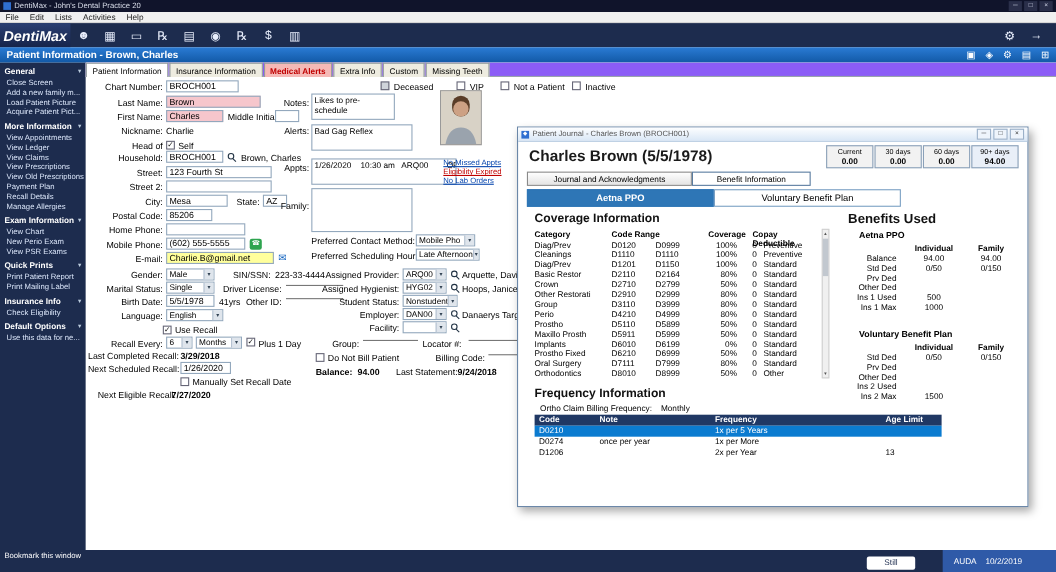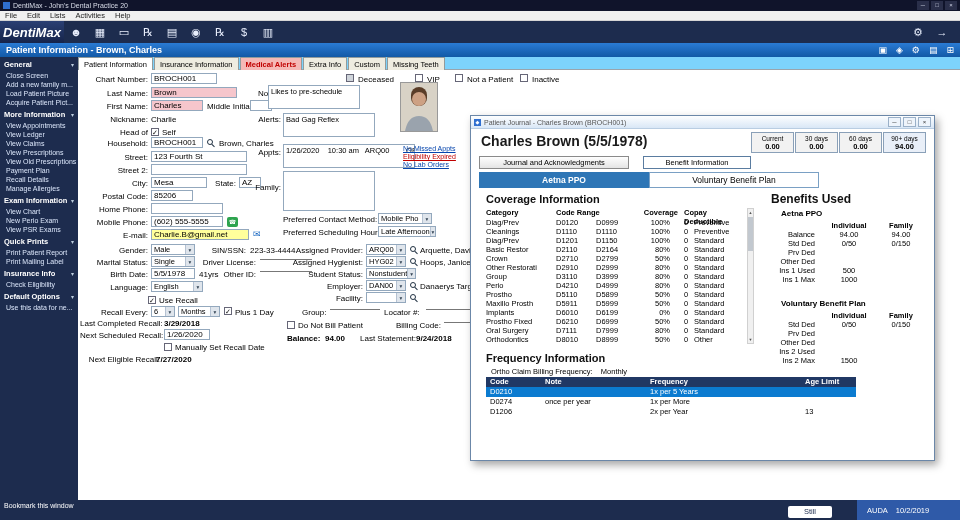--- a/index.html
+++ b/index.html
@@ -19,21 +19,21 @@
 #bluebar{position:absolute;left:0;top:43px;width:960px;height:14px;background:linear-gradient(#2a7bd4,#1259a6);color:#fff;display:flex;align-items:center;padding:0 6px}
 #bluebar .title{font-weight:bold;font-size:9px}
 #bluebar .hicons{margin-left:auto;display:flex;gap:9px;font-size:9px}
 
 #sidebar{position:absolute;left:0;top:57px;width:78px;height:443px;background:#1d2c4e;color:#eef2fb;overflow:hidden}
 .sb-head{display:flex;align-items:center;font-weight:bold;font-size:7.5px;padding:3px 4px 2px 4px;color:#fff;cursor:pointer;white-space:nowrap}
 .sb-head .chev{margin-left:auto;font-size:6px;color:#bcd}
 .sb-item{font-size:7px;padding:1px 2px 1px 6px;color:#dbe6fa;cursor:pointer;white-space:nowrap;overflow:hidden}
 
 #main{position:absolute;left:78px;top:57px;width:882px;height:443px;background:#fff}
-#tabbar{position:absolute;left:0;top:0;height:13px;display:flex;border-bottom:1px solid #9aa4ac;width:882px;background:#7dd3fc}
+#tabbar{position:absolute;left:0;top:0;height:13px;display:flex;border-bottom:1px solid #9aa4ac;width:882px;background:#8b5cf6}
 .tab{border:1px solid #919b9c;border-bottom:none;background:#eeece0;height:13px;padding:0 5px;font-size:7.5px;display:flex;align-items:center;cursor:pointer;margin-right:1px;white-space:nowrap}
 .tab.active{background:#fff}
 .tab.alert{color:#c00000;background:#f5b9b6;font-weight:bold}
 .lbl{position:absolute;font-size:8px;white-space:nowrap;text-align:right}
 .lbl.l{text-align:left}
 .inp{position:absolute;height:11px;border:1px solid #93a8bd;background:#fff;font-size:8px;line-height:9px;padding:0 2px;white-space:nowrap;overflow:hidden}
 .pink{background:#f6c6cc}
 .yellow{background:#ffff9c}
 .uline{position:absolute;border-bottom:1px solid #777;height:10px;font-size:8px}
 .dd{position:absolute;height:11px;border:1px solid #93a8bd;background:#fff;font-size:7.5px;display:flex;align-items:center;padding-left:2px;cursor:pointer;white-space:nowrap}
@@ -55,21 +55,21 @@
 .j-titlebar{height:13px;background:linear-gradient(#fdfeff,#d9e7f6);border-bottom:1px solid #b9cde2;display:flex;align-items:center;padding:0 3px;font-size:7px;color:#555}
 .j-titlebar .jico{width:7px;height:7px;background:#2f6fd0;color:#fff;font-size:5px;line-height:7px;text-align:center;margin-right:3px}
 .j-titlebar .jbtns{margin-left:auto;display:flex;gap:2px}
 .j-titlebar .jb{width:13px;height:10px;border:1px solid #9ab0c8;background:#eef4fb;font-size:6px;line-height:9px;text-align:center;color:#333;cursor:pointer}
 .j-name{position:absolute;left:10px;top:17px;font-size:14px;font-weight:bold;color:#1a1a1a}
 .aging{position:absolute;right:8px;top:16px;display:flex;gap:1px}
 .age-btn{width:43px;height:21px;border:1px solid #8aa0b8;background:#f2f2f2;cursor:pointer}
 .age-btn:last-child{background:#e9eff8}
 .age-l{font-size:6.5px;text-align:center;margin-top:2px}
 .age-v{font-size:7.5px;font-weight:bold;text-align:center}
-.j-tabs{position:absolute;left:8px;top:40px;display:flex;gap:14px}
+.j-tabs{position:absolute;left:8px;top:40px;display:flex;gap:0}
 .jtab{border:1px solid #8a8a8a;background:linear-gradient(#fefefe,#e4e4e4);height:13px;display:flex;align-items:center;justify-content:center;font-size:7.5px;padding:0 6px;cursor:pointer}
 .jtab.active{background:#fff;border-color:#5a7ca0}
 .j-plantabs{position:absolute;left:8px;top:56px;display:flex}
 .ptab{width:170px;height:16px;display:flex;align-items:center;justify-content:center;font-size:8.5px;cursor:pointer}
 .ptab.sel{background:#2e76b6;color:#fff;font-weight:bold;border:1px solid #2e76b6}
 .ptab.unsel{background:#fff;color:#000;border:1px solid #7aa0c4}
 .sec-title{position:absolute;font-size:11px;font-weight:bold;color:#111}
 .cov-head{position:absolute;left:15px;top:92px;display:grid;grid-template-columns:70px 80px 42px 68px;font-size:7.5px;font-weight:bold}
 .cov-rows{position:absolute;left:15px;top:102px;width:260px}
 .cov-row{display:grid;grid-template-columns:70px 40px 40px 42px 16px 52px;height:9px;line-height:9px;font-size:7.5px;cursor:default}
@@ -307,21 +307,21 @@
     <span class="lbl" style="left:2px;top:262px;width:80px">Last Completed Recall:</span>
     <span class="txt bold" style="left:86px;top:262px">3/29/2018</span>
     <span class="lbl" style="left:2px;top:274px;width:80px">Next Scheduled Recall:</span>
     <span class="inp" style="left:86px;top:272px;width:46px">1/26/2020</span>
     <span class="cb" style="left:86px;top:286px"></span>
     <span class="lbl l" style="left:97px;top:286px">Manually Set Recall Date</span>
     <span class="lbl" style="left:2px;top:298px;width:80px">Next Eligible Recall:</span>
     <span class="txt bold" style="left:78px;top:298px">7/27/2020</span>
 
     <span class="lbl" style="left:150px;top:32px;width:53px">Notes:</span>
-    <span class="boxf" style="left:190px;top:28px;width:92px;height:24px">Likes to pre-schedule</span>
+    <span class="boxf" style="left:205px;top:28px;width:76px;height:24px">Likes to pre-schedule</span>
     <span class="lbl" style="left:150px;top:58px;width:53px">Alerts:</span>
     <span class="boxf" style="left:205px;top:56px;width:92px;height:24px">Bad Gag Reflex</span>
     <span class="lbl" style="left:150px;top:91px;width:53px">Appts:</span>
     <span class="boxf" style="left:205px;top:87px;width:132px;height:24px;white-space:pre">1/26/2020    10:30 am   ARQ00        OP003</span>
     <span class="lbl" style="left:150px;top:126px;width:53px">Family:</span>
     <span class="boxf" style="left:205px;top:114px;width:92px;height:40px"></span>
 
     <span class="photo">
       <svg width="36" height="48" viewBox="0 0 36 48">
         <rect width="36" height="48" fill="#d8d2c6"></rect>

